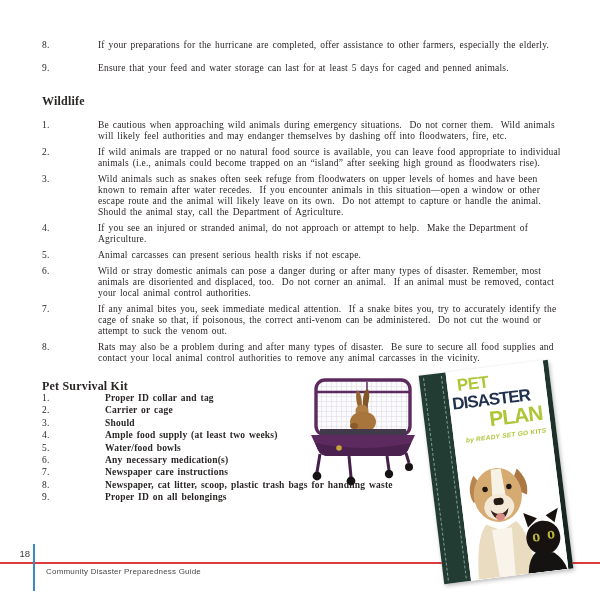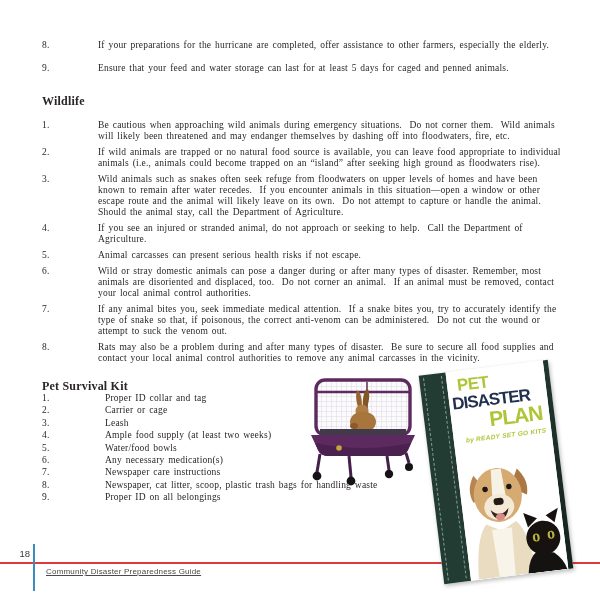--- a/index.html
+++ b/index.html
@@ -13,28 +13,28 @@
   .list .li{display:flex;margin-bottom:5px;}
   .list .num{flex:none;width:16px;}
   .list .itext{flex:1;white-space:pre-wrap;margin-left:40px;}
   .toplist .li{margin-bottom:12px;}
   .heading{position:absolute;left:42px;font-size:12px;font-weight:bold;letter-spacing:.2px;}
   
   .kitcol{position:absolute;left:42px;top:392px;width:400px;font-size:9.5px;line-height:12.4px;
           letter-spacing:.2px;word-spacing:1.2px;}
   .kitcol .li{display:flex;margin:0;}
   .kitcol .num{flex:none;width:23px;}
-  .kitcol .itext{flex:1;white-space:nowrap;}
+  .kitcol .itext{flex:1;white-space:nowrap;font-weight:bold;}
   
   .red-rule{position:absolute;left:0;top:562px;width:600px;height:2px;background:#dd3a3c;z-index:1;}
   .blue-bar{position:absolute;left:33px;top:544px;width:2px;height:47px;background:#3a8cc2;z-index:2;}
   .page-num{position:absolute;left:12px;top:548px;width:18px;text-align:right;
             font-family:"Liberation Sans",sans-serif;font-size:9.5px;color:#3a3a3a;}
   .footer-title{position:absolute;left:46px;top:567px;
-            font-family:"Liberation Sans",sans-serif;font-size:8px;color:#4a4a4a;letter-spacing:.2px;text-decoration:underline;}
+            font-family:"Liberation Sans",sans-serif;font-size:8px;color:#4a4a4a;letter-spacing:.2px;}
   
   .cage{position:absolute;left:301px;top:371px;width:122px;height:118px;z-index:3;}
   
   .book{position:absolute;left:431px;top:367px;width:130px;height:210px;z-index:5;
         transform:rotate(-7deg);transform-origin:50% 50%;display:flex;
         box-shadow:1px 2px 4px rgba(0,0,0,.28);background:#fff;}
   .spine{position:relative;flex:none;width:27px;background:#223c33;}
   .spine .stitch{position:absolute;top:3px;bottom:3px;border-left:1px dashed rgba(214,232,205,.55);}
   .stitch.s1{left:4px;} .stitch.s2{right:4px;}
   .cover{position:relative;flex:1;background:#ffffff;overflow:hidden;}
@@ -66,51 +66,51 @@
         <span class="itext">Ensure that your feed and water storage can last for at least 5 days for caged and penned animals.</span>
       </div>
     </div>
 
   <div class="heading" style="top:94px;">Wildlife</div>
 
   <div class="textcol list" style="top:120px;">
 
       <div class="li">
         <span class="num">1.</span>
-        <span class="itext">Be cautious when approaching wild animals during emergency situations.  Do not corner them.  Wild animals will likely been threatened and may endanger themselves by dashing off into floodwaters, fire, etc.</span>
+        <span class="itext">Be cautious when approaching wild animals during emergency situations.  Do not corner them.  Wild animals will likely feel authorities and may endanger themselves by dashing off into floodwaters, fire, etc.</span>
       </div>
 
       <div class="li">
         <span class="num">2.</span>
         <span class="itext">If wild animals are trapped or no natural food source is available, you can leave food appropriate to individual animals (i.e., animals could become trapped on an “island” after seeking high ground as floodwaters rise).</span>
       </div>
 
       <div class="li">
         <span class="num">3.</span>
         <span class="itext">Wild animals such as snakes often seek refuge from floodwaters on upper levels of homes and have been known to remain after water recedes.  If you encounter animals in this situation—open a window or other escape route and the animal will likely leave on its own.  Do not attempt to capture or handle the animal.  Should the animal stay, call the Department of Agriculture.</span>
       </div>
 
       <div class="li">
         <span class="num">4.</span>
-        <span class="itext">If you see an injured or stranded animal, do not approach or seeking to help.  Call the Department of Agriculture.</span>
+        <span class="itext">If you see an injured or stranded animal, do not approach or attempt to help.  Make the Department of Agriculture.</span>
       </div>
 
       <div class="li">
         <span class="num">5.</span>
         <span class="itext">Animal carcasses can present serious health risks if not escape.</span>
       </div>
 
       <div class="li">
         <span class="num">6.</span>
         <span class="itext">Wild or stray domestic animals can pose a danger during or after many types of disaster. Remember, most animals are disoriented and displaced, too.  Do not corner an animal.  If an animal must be removed, contact your local animal control authorities.</span>
       </div>
 
       <div class="li">
         <span class="num">7.</span>
-        <span class="itext">If any animal bites you, seek immediate medical attention.  If a snake bites you, try to accurately identify the type of snake so that, if poisonous, the correct anti-venom can be administered.  Do not cut the wound or attempt to suck the venom out.</span>
+        <span class="itext">If any animal bites you, seek immediate medical attention.  If a snake bites you, try to accurately identify the cage of snake so that, if poisonous, the correct anti-venom can be administered.  Do not cut the wound or attempt to suck the venom out.</span>
       </div>
 
       <div class="li">
         <span class="num">8.</span>
         <span class="itext">Rats may also be a problem during and after many types of disaster.  Be sure to secure all food supplies and contact your local animal control authorities to remove any animal carcasses in the vicinity.</span>
       </div>
     </div>
 
   <div class="heading" style="top:379px;">Pet Survival Kit</div>
 
@@ -121,21 +121,21 @@
         <span class="itext">Proper ID collar and tag</span>
       </div>
 
       <div class="li">
         <span class="num">2.</span>
         <span class="itext">Carrier or cage</span>
       </div>
 
       <div class="li">
         <span class="num">3.</span>
-        <span class="itext">Leash</span>
+        <span class="itext">Should</span>
       </div>
 
       <div class="li">
         <span class="num">4.</span>
         <span class="itext">Ample food supply (at least two weeks)</span>
       </div>
 
       <div class="li">
         <span class="num">5.</span>
         <span class="itext">Water/food bowls</span>

